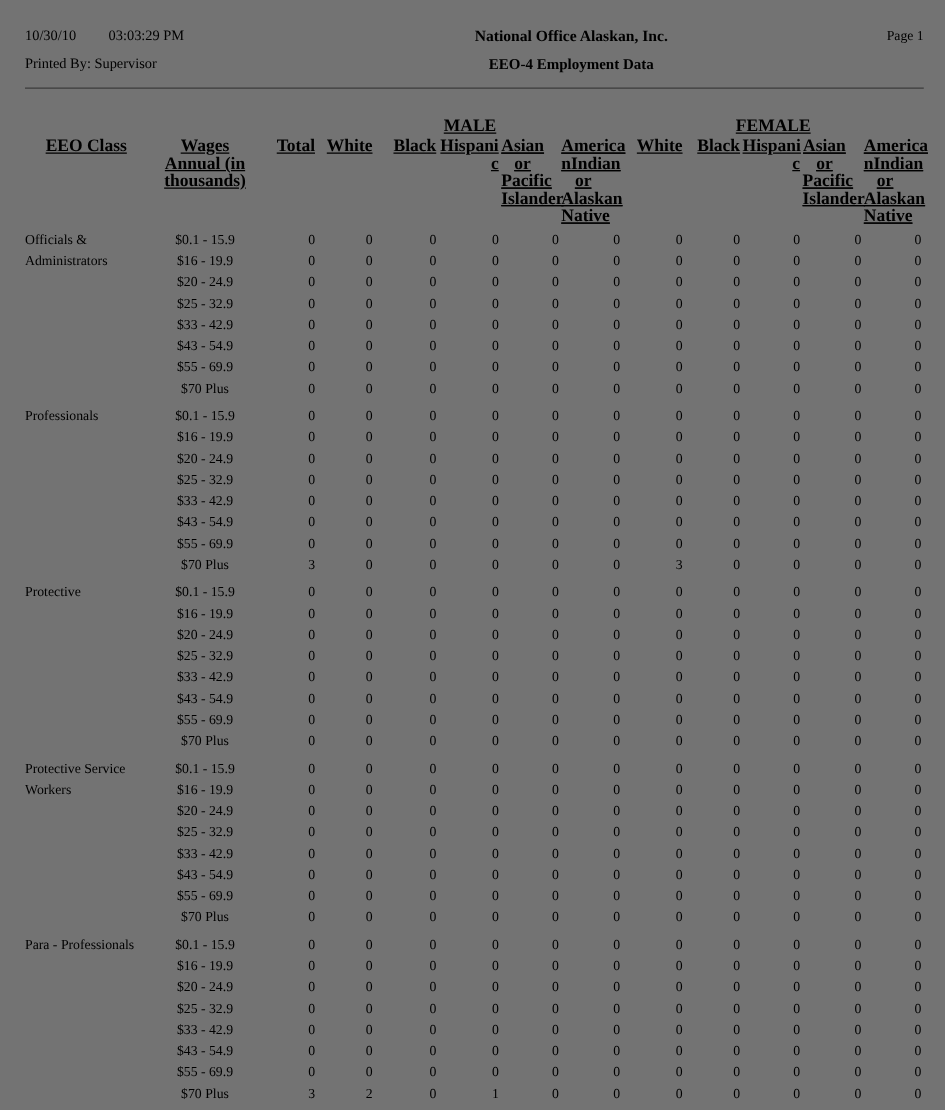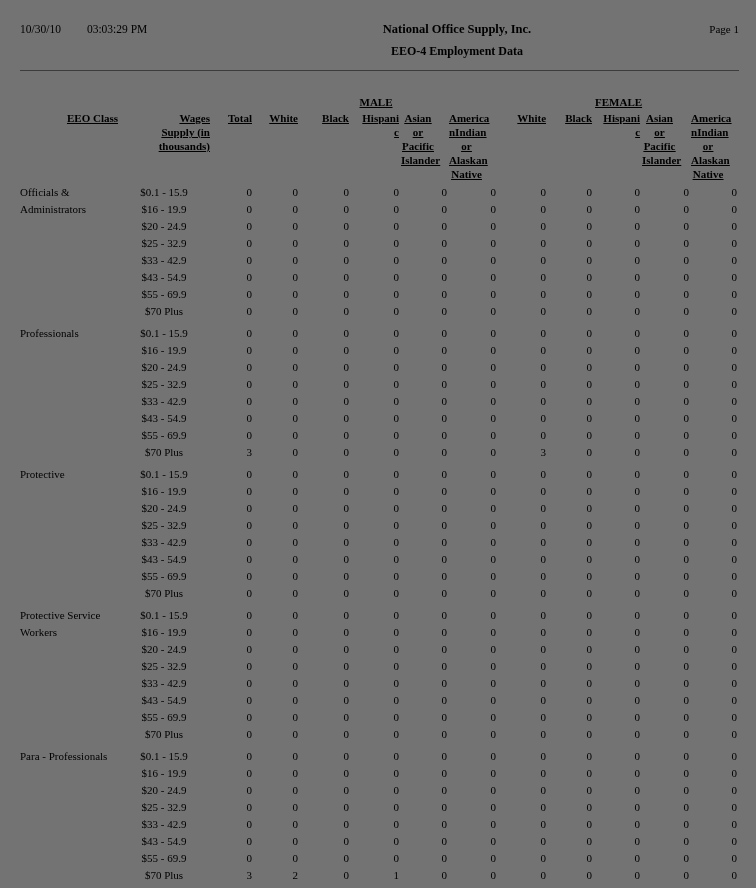--- a/index.html
+++ b/index.html
@@ -14,46 +14,50 @@
   .rh-line1{margin-bottom:8px;}
   .rh-time{margin-left:26px;}
   .rh-center{flex:1;text-align:center;}
   .company{font-weight:bold;font-size:12.5px;line-height:14px;}
   .title{font-weight:bold;font-size:12px;line-height:20px;margin-top:5px;}
   .rh-right{width:80px;text-align:right;font-size:11px;line-height:14px;}
   .rule{border-top:1px solid #3c3c3c;margin-top:9px;margin-bottom:24px;}
   
   table{border-collapse:collapse;table-layout:fixed;width:719px;}
   th,td{padding:0;margin:0;}
-  thead th{font-weight:bold;font-size:11px;line-height:14px;vertical-align:top;padding-bottom:3px;}
+  thead th{font-weight:bold;font-size:14px;line-height:14px;vertical-align:top;padding-bottom:3px;}
   .grp-head{text-align:center;height:16px;padding-bottom:0;}
   .grp-head span{text-decoration:underline;}
   .hl{text-decoration:underline;}
-  th.a-left{text-align:right;margin-top:30px;}
+  th.a-left{text-align:center;margin-top:30px;}
   th.a-right{text-align:right;padding-right:2px;}
   th.a-center{text-align:center;text-decoration:underline;}
   th.shift-l{padding-right:14px;}
   td.klass{font-size:11px;line-height:17px;vertical-align:top;text-align:left;}
   td.wage{font-size:11px;height:17px;line-height:17px;text-align:center;vertical-align:top;}
   td.num{font-size:11px;height:17px;line-height:17px;text-align:right;padding-right:2px;vertical-align:top;}
   tr.gap td{padding-top:5px;}
 </style>
 </head>
 <body>
 
 <div class="page">
 
   <div class="report-header">
     <div class="rh-left">
       <div class="rh-line1">
         <span>10/30/10</span><span class="rh-time">03:03:29 PM</span>
       </div>
+      <div>
+        <span>Printed By:</span>
+        <span>Supervisor</span>
+      </div>
     </div>
     <div class="rh-center">
-      <div class="company">National Office Supply, Inc.</div>
+      <div class="company">National Office Alaskan, Inc.</div>
       <div class="title">EEO-4 Employment Data</div>
     </div>
     <div class="rh-right">Page 1</div>
   </div>
 
   <div class="rule"></div>
 
   <table>
     <colgroup id="cg">
         <col style="width: 98px;">
@@ -75,21 +79,21 @@
           <th colspan="3"></th>
           <th colspan="5" class="grp-head"><span>MALE</span></th>
           <th colspan="5" class="grp-head"><span>FEMALE</span></th>
         </tr>
         <tr>
           <th class="a-left">
             <div class="hl">EEO Class</div>
           </th>
           <th class="a-left">
             <div class="hl">Wages</div>
-            <div class="hl">Supply (in</div>
+            <div class="hl">Annual (in</div>
             <div class="hl">thousands)</div>
           </th>
           <th class="a-right">
             <div class="hl">Total</div>
           </th>
           <th class="a-right">
             <div class="hl">White</div>
           </th>
           <th class="a-right">
             <div class="hl">Black</div>

